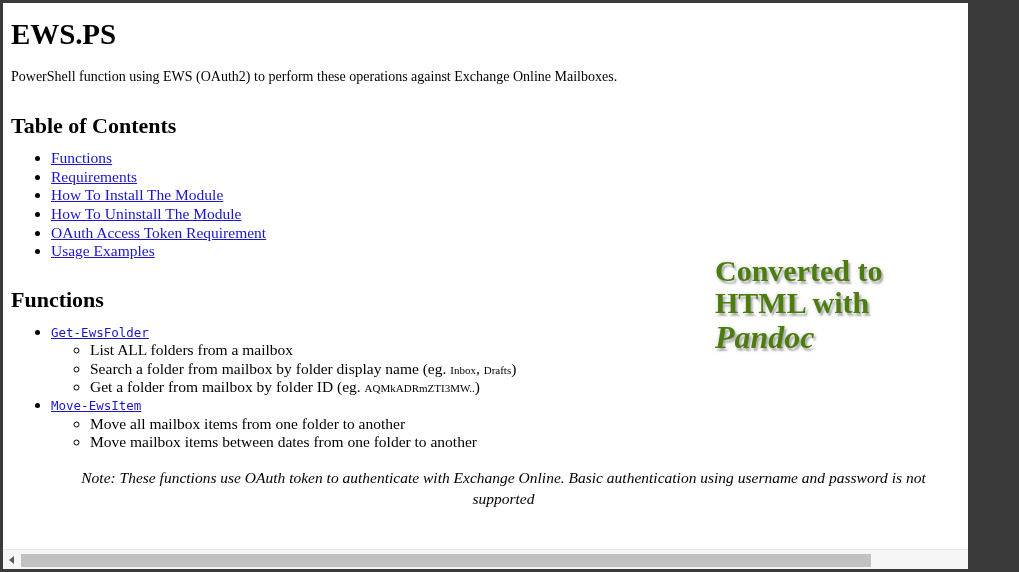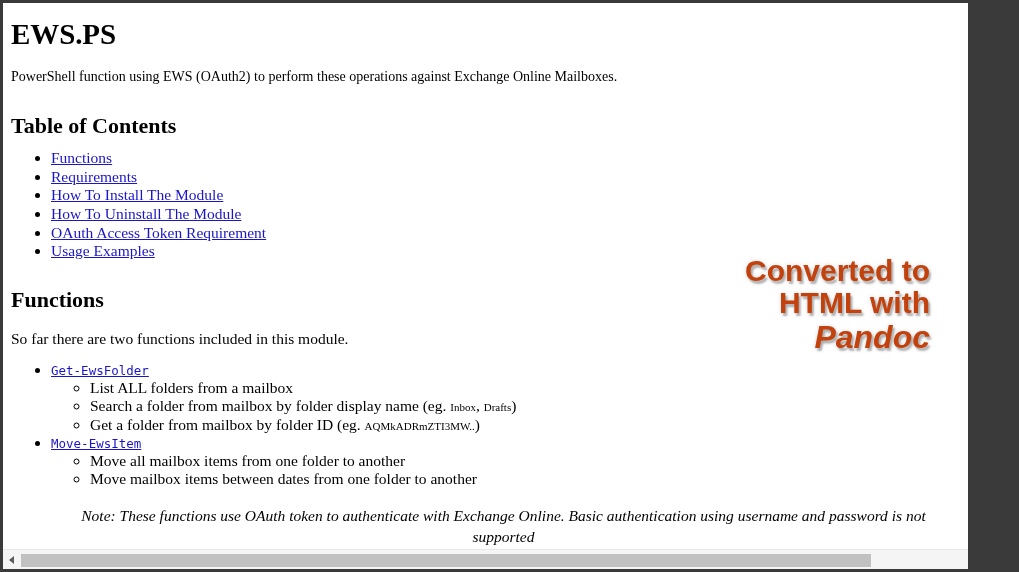--- a/index.html
+++ b/index.html
@@ -106,26 +106,26 @@
     max-width: 905px;
     text-align: center;
   }
 
   
   #pandoc-watermark {
     position: absolute;
     left: 712px;
     top: 252px;
     width: 215px;
-    text-align: right;
-    font-family: Liberation Sans, sans-serif;
+    text-align: left;
+    font-family: Liberation Serif, serif;
     font-weight: bold;
     font-size: 30px;
     line-height: 1.08;
-    color: #c2410c;
+    color: #4d7c0f;
     -webkit-text-stroke: 5px #ffffff;
     paint-order: stroke fill;
     text-shadow:
       2px 3px 2px rgba(120,120,120,0.55),
       0 0 4px rgba(150,150,150,0.35);
     pointer-events: none;
     user-select: none;
   }
   #pandoc-watermark .wm-line { display: block; }
   #pandoc-watermark .wm-pandoc {
@@ -206,21 +206,20 @@
         <li><a href="#functions" class="toc-link">Functions</a></li>
         <li><a href="#requirements" class="toc-link">Requirements</a></li>
         <li><a href="#install" class="toc-link">How To Install The Module</a></li>
         <li><a href="#uninstall" class="toc-link">How To Uninstall The Module</a></li>
         <li><a href="#oauth" class="toc-link">OAuth Access Token Requirement</a></li>
         <li><a href="#usage" class="toc-link">Usage Examples</a></li>
       </ul>
 
       <h2 id="functions">Functions</h2>
 
-      <p class="lead">So far there are two functions included in this module.</p>
 
       <ul class="functions">
         <li>
           <a href="#get-ewsfolder" class="code-link">Get-EwsFolder</a>
           <ul>
             <li><span>List ALL folders from a mailbox</span></li>
             <li><span>Search a folder from mailbox by folder display name (eg. </span><code>Inbox</code><span>, </span><code>Drafts</code><span>)</span></li>
             <li><span>Get a folder from mailbox by folder ID (eg. </span><code>AQMkADRmZTI3MW..</code><span>)</span></li>
           </ul>
         </li>

